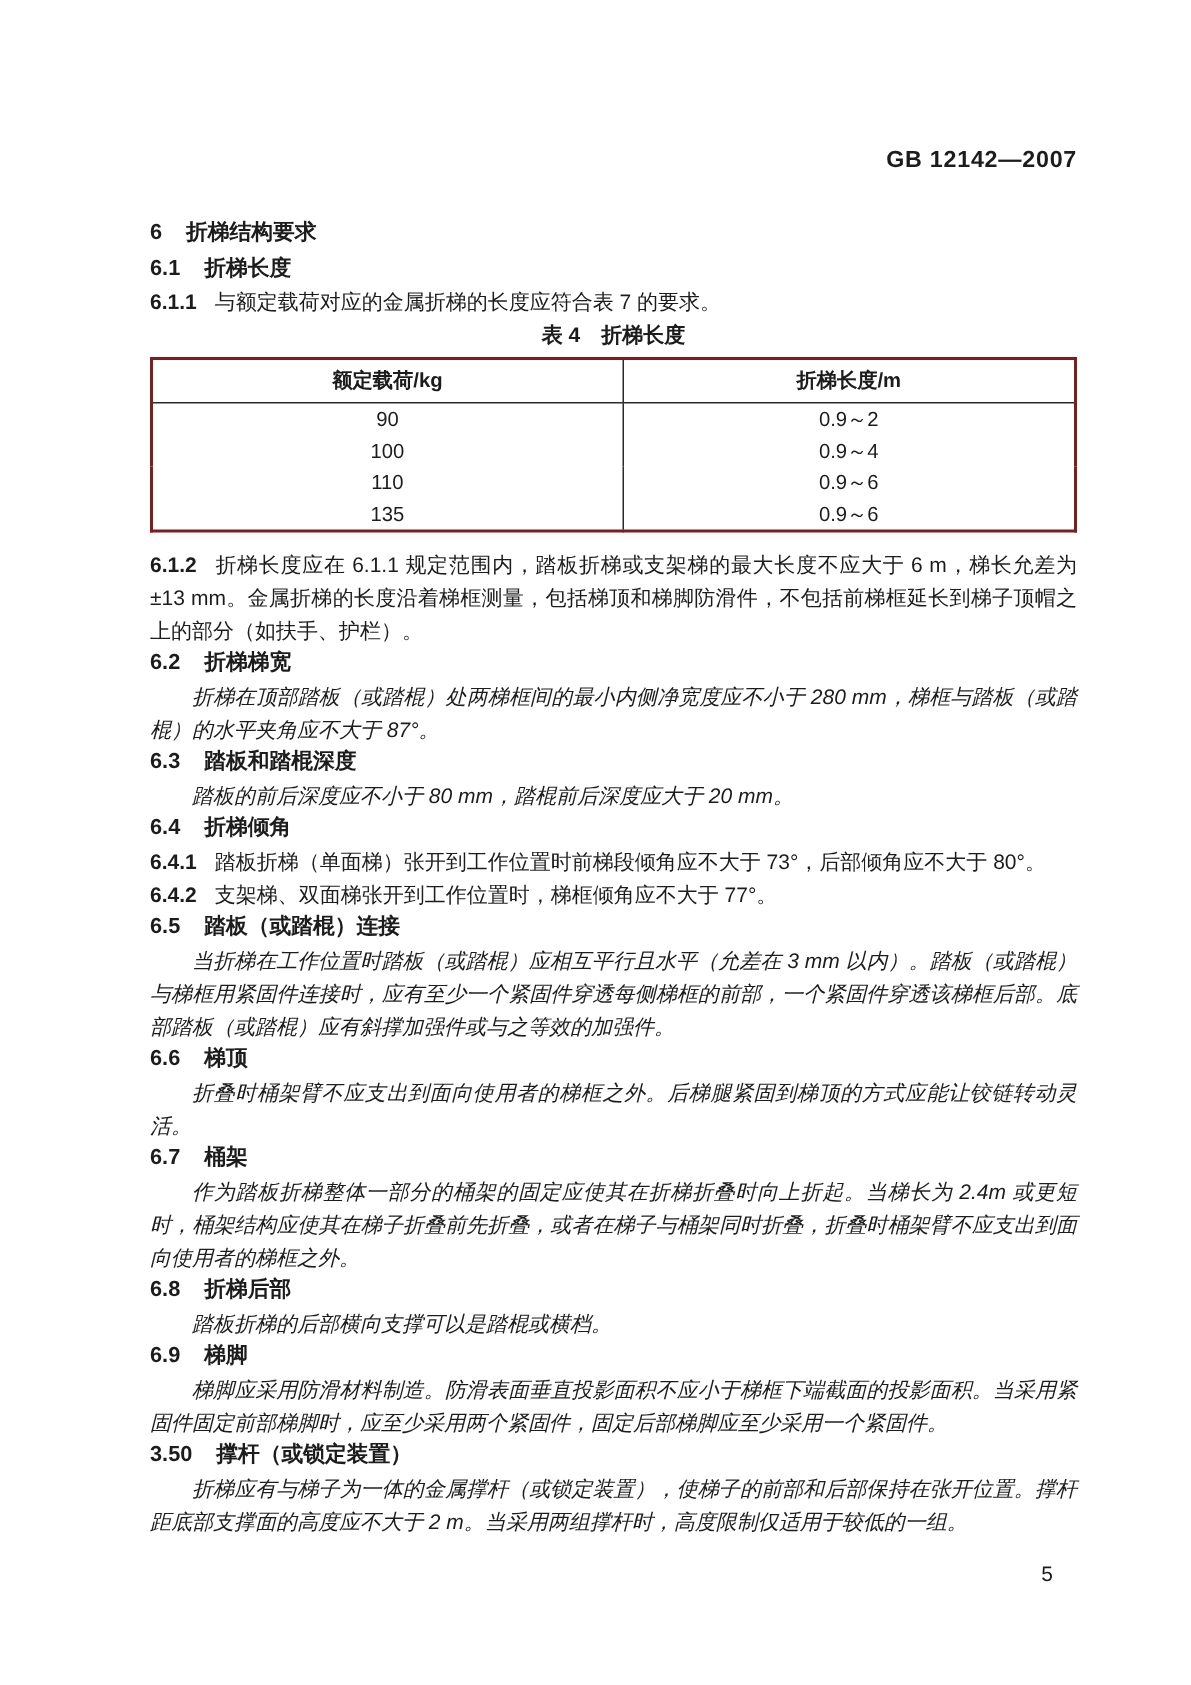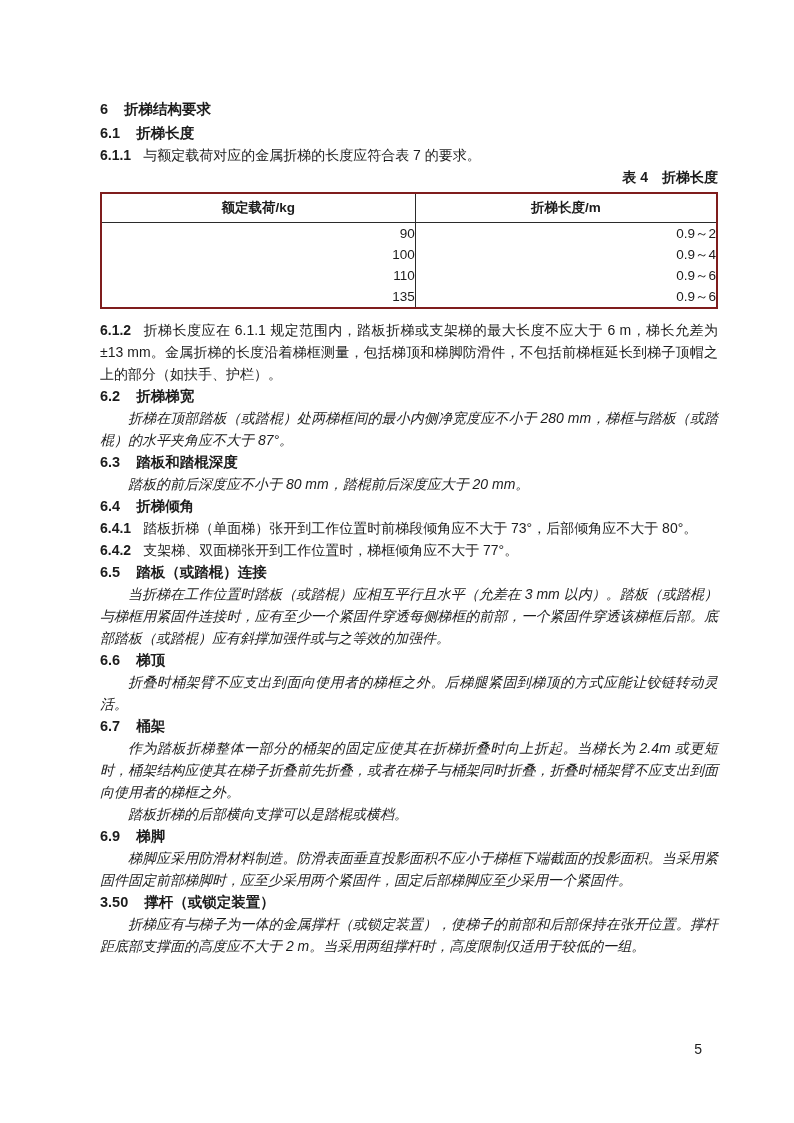--- a/index.html
+++ b/index.html
@@ -30,21 +30,21 @@
   .h .num { margin-right:16px; }
   .clause, .para {
     font-size:14px;
     text-align:justify;
   }
   .clause .num { font-weight:bold; margin-right:12px; }
   .para { text-indent:2em;font-style:italic; }
   .tbl-title {
     margin:0 0 4px 0;
     line-height:22px;
-    text-align:right;
+    text-align:center;
     font-weight:bold;
     font-size:14px;
   }
   .tbl-title .lbl { margin-right:14px; }
   table.t4 {
     width:100%;
     border-collapse:collapse;
     table-layout:fixed;
     border:2px solid #7f1d1d;
     margin:0 0 10px 0;
@@ -54,38 +54,39 @@
     height:28px;
     font-size:13.5px;
     font-weight:600;
     text-align:center;
     border-bottom:1.5px solid #2b2b2b;
     padding:0;
   }
   table.t4 td {
     height:21px;
     font-size:13.5px;
-    text-align:right;
+    text-align:center;
     padding:0;
     font-weight:normal;
   }
   table.t4 .divider { border-right:1.5px solid #2b2b2b; }
   .page-number {
     position:absolute;
     top:1040px;
     right:92px;
     font-size:14px;
     line-height:18px;
   }
 </style>
 </head>
 <body>
 
 <div class="page">
 
+  <p class="doc-code">GB 12142—2007</p>
 
   <p class="h first">
     <span class="num">6</span><span>折梯结构要求</span>
   </p>
 
   <p class="h">
     <span class="num">6.1</span><span>折梯长度</span>
   </p>
 
   <p class="clause">
@@ -159,20 +160,23 @@
   <p class="h">
     <span class="num">6.6</span><span>梯顶</span>
   </p>
   <p class="para">折叠时桶架臂不应支出到面向使用者的梯框之外。后梯腿紧固到梯顶的方式应能让铰链转动灵活。</p>
 
   <p class="h">
     <span class="num">6.7</span><span>桶架</span>
   </p>
   <p class="para">作为踏板折梯整体一部分的桶架的固定应使其在折梯折叠时向上折起。当梯长为 2.4m 或更短时，桶架结构应使其在梯子折叠前先折叠，或者在梯子与桶架同时折叠，折叠时桶架臂不应支出到面向使用者的梯框之外。</p>
 
+  <p class="h">
+    <span class="num">6.8</span><span>折梯后部</span>
+  </p>
   <p class="para">踏板折梯的后部横向支撑可以是踏棍或横档。</p>
 
   <p class="h">
     <span class="num">6.9</span><span>梯脚</span>
   </p>
   <p class="para">梯脚应采用防滑材料制造。防滑表面垂直投影面积不应小于梯框下端截面的投影面积。当采用紧固件固定前部梯脚时，应至少采用两个紧固件，固定后部梯脚应至少采用一个紧固件。</p>
 
   <p class="h">
     <span class="num">3.50</span><span>撑杆（或锁定装置）</span>
   </p>

